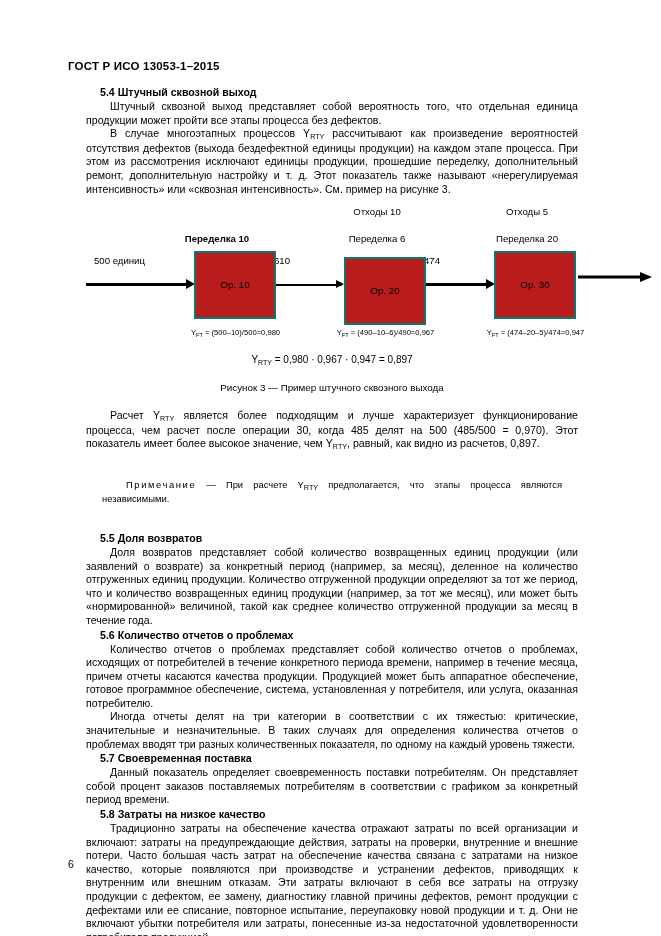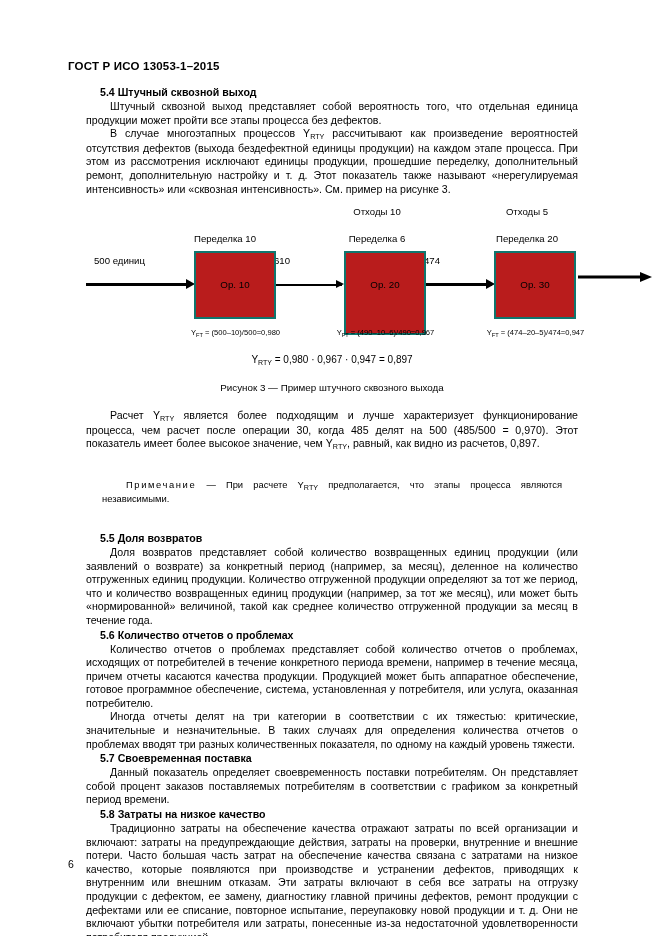--- a/index.html
+++ b/index.html
@@ -156,21 +156,21 @@
     <p class="para">Штучный сквозной выход   представляет собой вероятность того, что отдельная единица продукции может пройти все этапы процесса без дефектов.</p>
     <p class="para"><span>В случае многоэтапных процессов Y</span><sub>RTY</sub><span> рассчитывают как произведение вероятностей отсутствия дефектов (выхода бездефектной единицы продукции) на каждом этапе процесса. При этом из рассмотрения исключают единицы продукции, прошедшие переделку, дополнительный ремонт, дополнительную настройку и т. д.   Этот показатель также называют «нерегулируемая интенсивность» или «сквозная интенсивность». См. пример на рисунке 3.</span></p>
 
     <div class="gap-m"></div>
 
     <div class="figure">
 
       <div class="fig-label" style="left:246px; top:0px; width:90px;">Отходы 10</div>
       <div class="fig-label" style="left:396px; top:0px; width:90px;">Отходы 5</div>
 
-      <div class="fig-label" style="left:84px; top:27px; width:110px;">Переделка 10</div>
+      <div class="fig-label" style="left:76px; top:27px; width:110px;font-weight:bold;">Переделка 10</div>
       <div class="fig-label" style="left:236px; top:27px; width:110px;">Переделка 6</div>
 
       <div class="fig-label" style="left:386px; top:27px; width:110px;">Переделка 20</div>
 
       <div class="fig-label" style="left:8px; top:49px; width:76px; text-align:left;">500 единиц</div>
 
       <div class="fig-label" style="left:410px; top:49px; width:82px; text-align:left;">449 единиц</div>
 
       <div class="fig-label" style="left:160px; top:49px; width:72px;">610</div>
       <div class="fig-label" style="left:310px; top:49px; width:72px;">474</div>
@@ -178,21 +178,21 @@
       <div class="fig-arrow-line" style="left:0px; top:77px; width:104px; height:3px;"></div>
       <div class="fig-arrowhead" style="left:100px; top:73px;"></div>
 
       <div class="fig-box" style="left:108px; top:45px; width:82px; height:68px;">
         <div class="box-text">Op. 10</div>
       </div>
 
       <div class="fig-arrow-line" style="left:190px; top:78px; width:66px; height:1.5px;"></div>
       <div class="fig-arrowhead thin" style="left:250px; top:74px;"></div>
 
-      <div class="fig-box" style="left:258px; top:45px; width:82px; height:84px;">
+      <div class="fig-box" style="left:258px; top:51px; width:82px; height:68px;">
         <div class="box-text">Op. 20</div>
       </div>
 
       <div class="fig-arrow-line" style="left:340px; top:77px; width:66px; height:3px;"></div>
       <div class="fig-arrowhead" style="left:400px; top:73px;"></div>
 
       <div class="fig-box" style="left:408px; top:45px; width:82px; height:68px;">
         <div class="box-text">Op. 30</div>
       </div>
 

